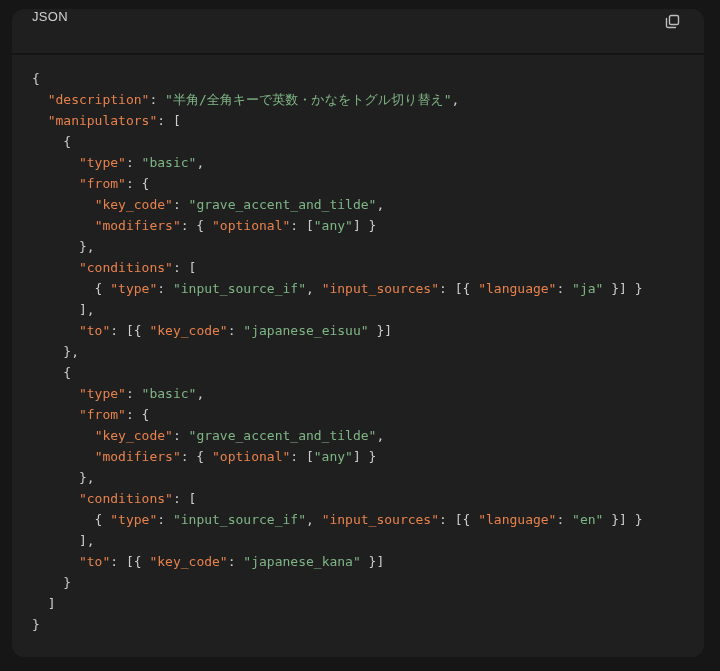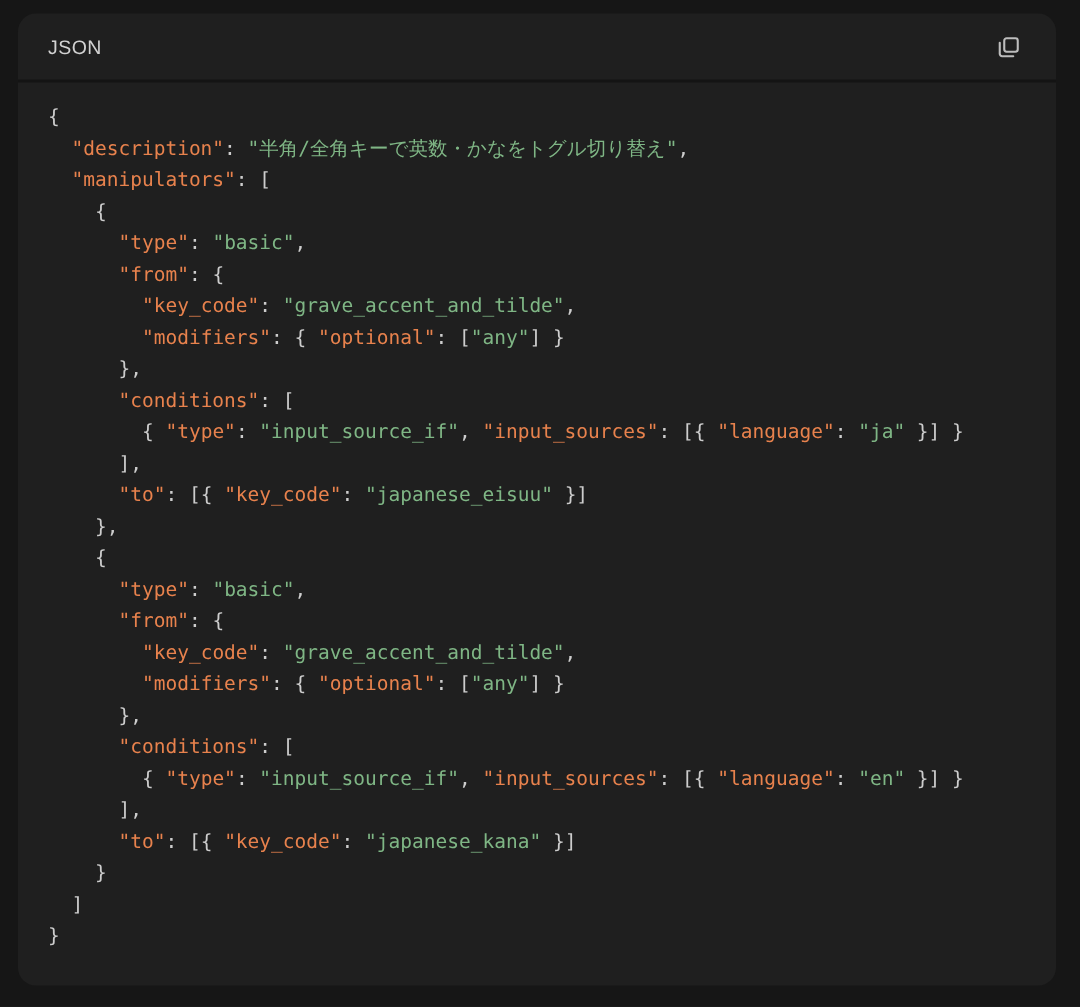--- a/index.html
+++ b/index.html
@@ -25,21 +25,21 @@
     background:var(--card-bg);
     border-radius:12px;
     overflow:hidden;
     display:flex;
     flex-direction:column;
   }
   .code-header{
     height:46px;
     flex:0 0 46px;
     display:flex;
-    align-items:center;
+    align-items:flex-start;
     justify-content:space-between;
     padding:0 20px;
     border-bottom:2px solid var(--divider);
   }
   .code-lang{
     color:var(--header-text);
     font-size:13px;
     letter-spacing:0.3px;
   }
   .copy-btn{

